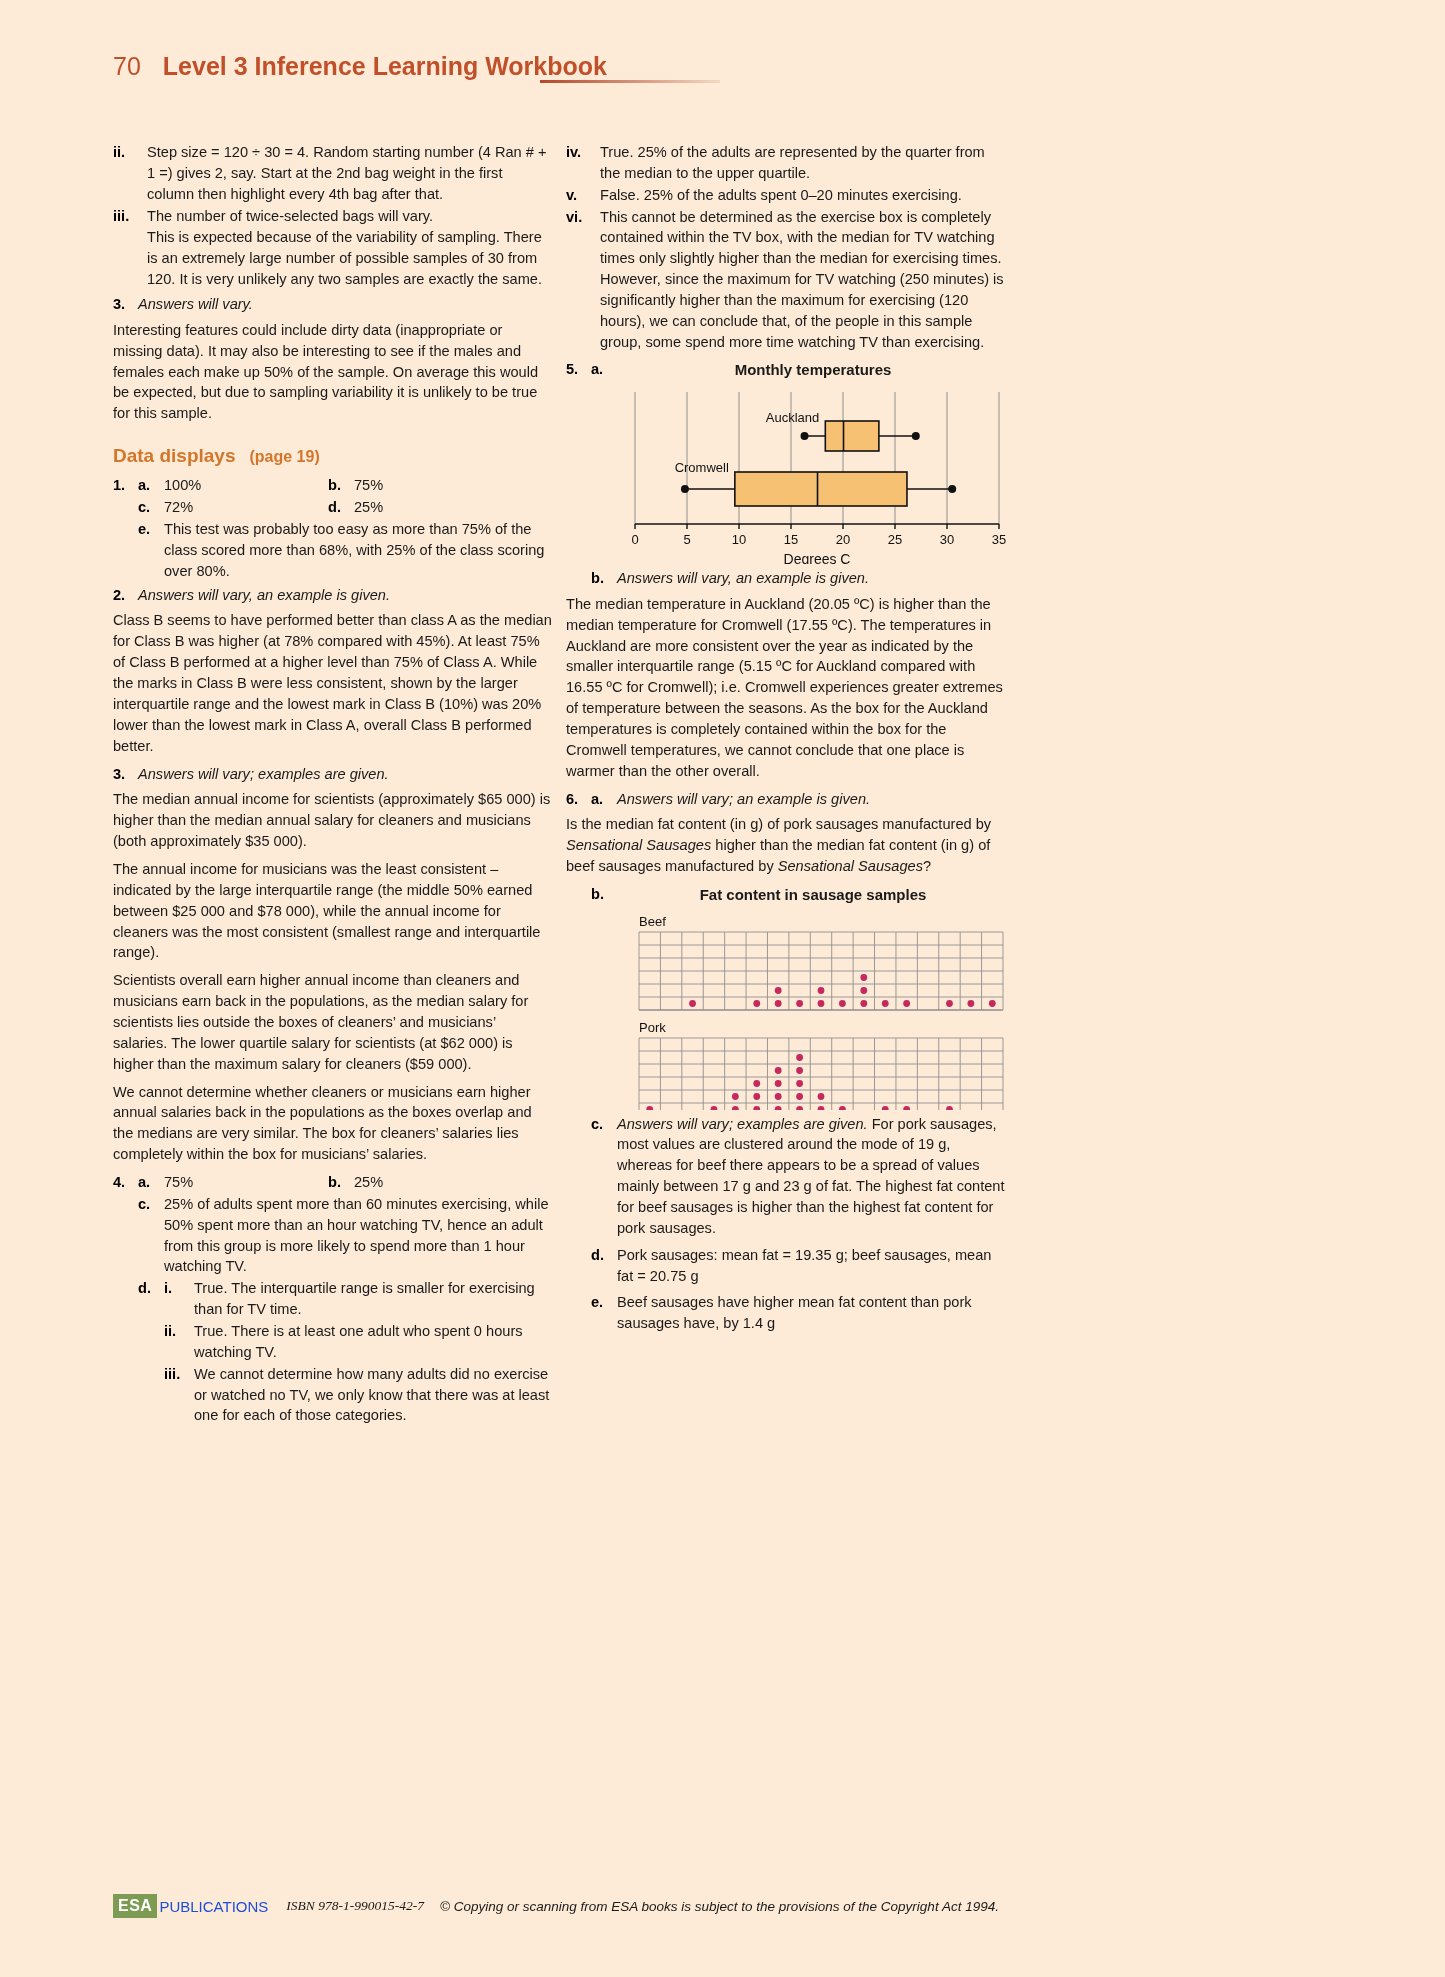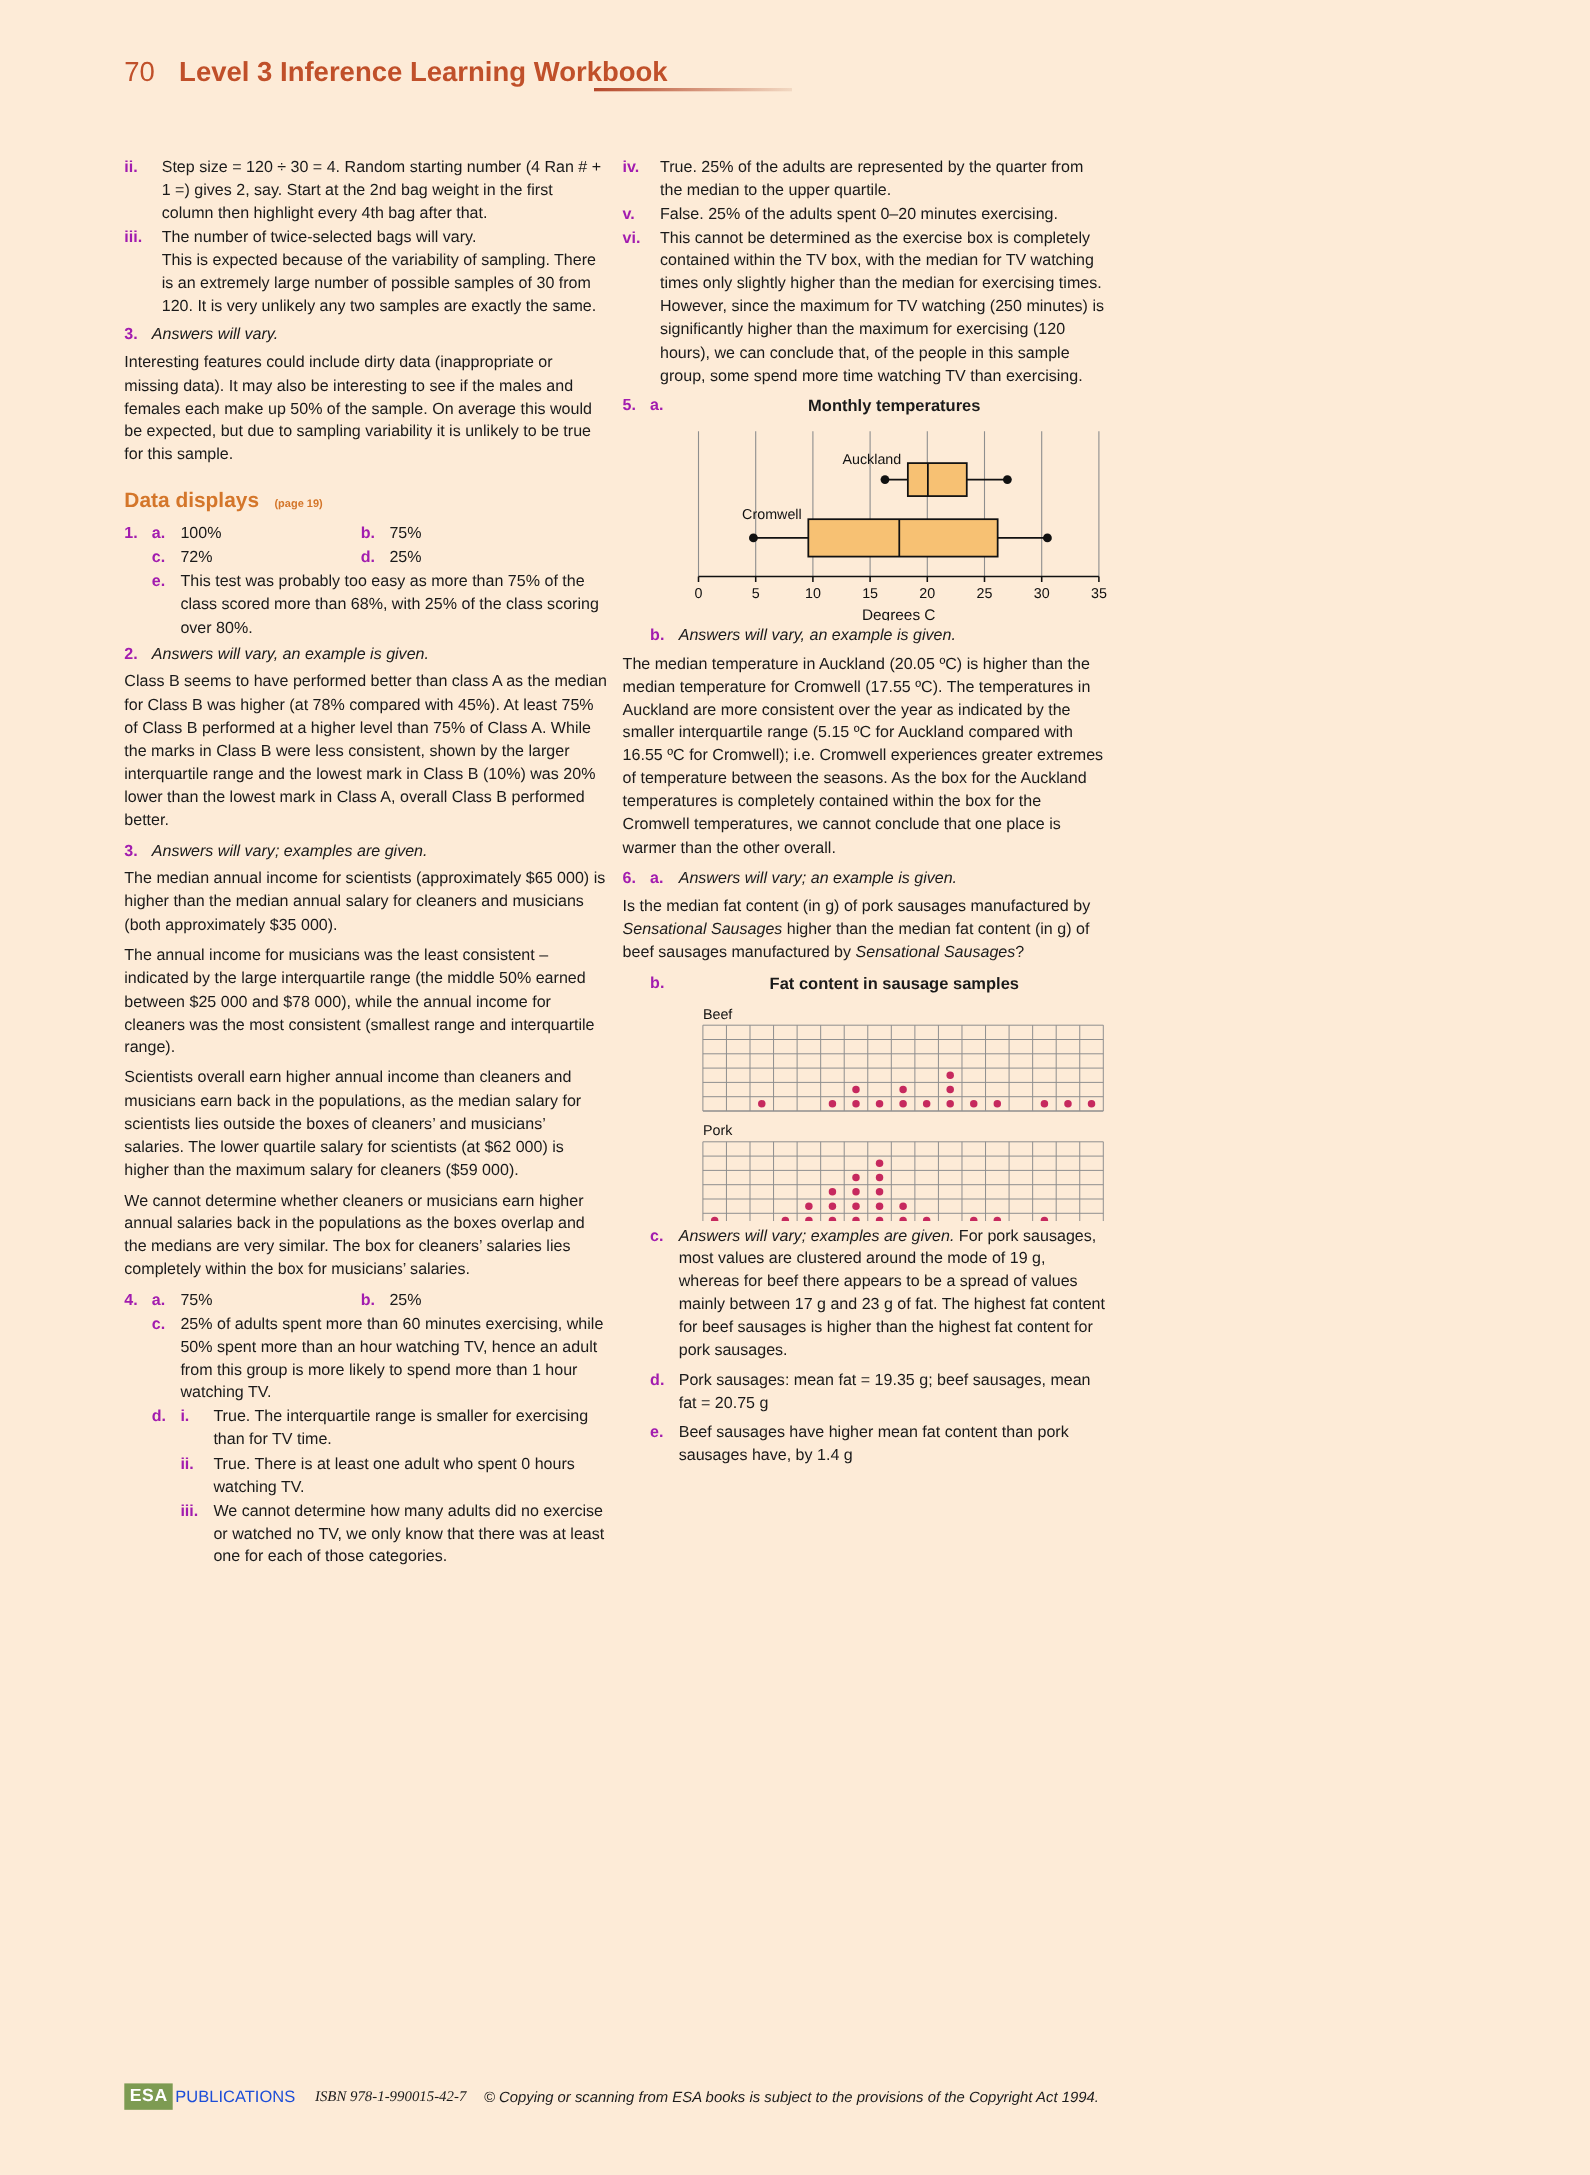--- a/index.html
+++ b/index.html
@@ -20,39 +20,39 @@
   .hdr-rule{position:absolute;left:540px;top:80px;width:180px;height:3px;
             background:linear-gradient(to right,#b5482a,#f2d9c3);}
 
   
   .col{position:absolute;top:142px;width:440px;font-size:14.6px;line-height:1.43;}
   .col-left{left:113px;}
   .col-right{left:566px;}
 
   
   .row{display:flex;margin-bottom:1px;}
-  .mk{color:#a21caf;font-weight:bold;flex:0 0 auto;}
+  .mk{color:#000000;font-weight:bold;flex:0 0 auto;}
   .mk.num{width:25px;}
   .mk.al{width:26px;}
   .mk.rn{width:34px;text-align:left;}
   .mk.rn2{width:30px;}
   .tx{flex:1 1 auto;}
   .ind{margin-left:25px;}
   .ind2{margin-left:51px;}
   .it{font-style:italic;}
   .p{margin:0 0 7px 0;}
 
   
   .pair{display:flex;}
   .pair .half{width:190px;display:flex;}
 
   
   .sect{margin:18px 0 6px 0;display:flex;align-items:baseline;}
   .sect-t{color:#d4762a;font-weight:bold;font-size:19px;}
-  .sect-p{color:#d4762a;font-weight:bold;font-size:10px;margin-left:14px;}
+  .sect-p{color:#d4762a;font-weight:bold;font-size:16px;margin-left:14px;}
 
   
   .fig{position:relative;}
   .fig-title{text-align:center;font-weight:bold;font-size:15px;margin-bottom:4px;}
   .bp-wrap{position:relative;width:392px;height:180px;}
   .bp-svg{display:block;}
 
   
   .dp-wrap{position:relative;width:392px;height:200px;}
 

